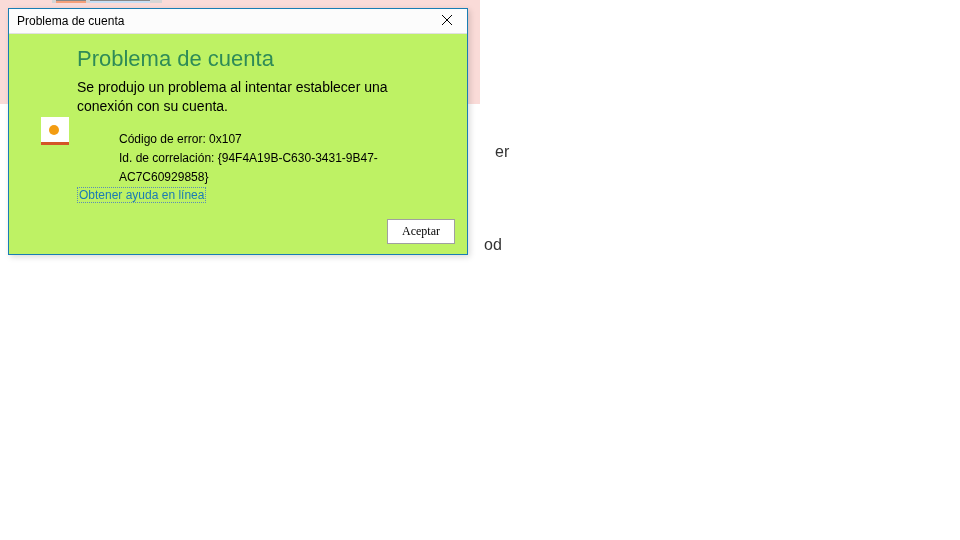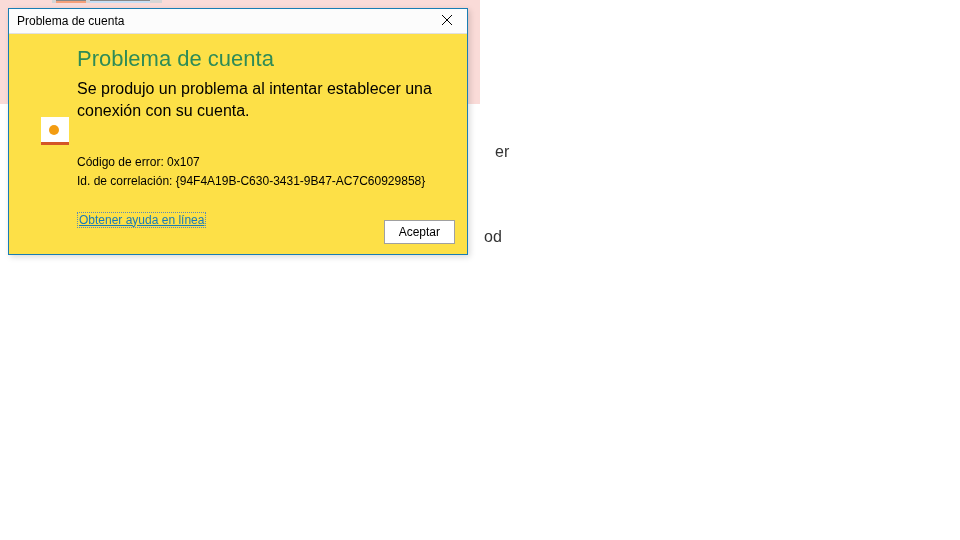--- a/index.html
+++ b/index.html
@@ -46,30 +46,30 @@
       height: 3px;
       background: #c7dff5;
       border-top: 1px solid #888;
     }
     .bg-snip {
       position: absolute;
       font-size: 16px;
       color: #333;
     }
     .snip1 { top: 143px; left: 495px; }
-    .snip2 { top: 228px; left: 484px; }
+    .snip2 { top: 236px; left: 484px; }
 
     
     .dialog {
       position: absolute;
       top: 8px;
       left: 8px;
       width: 460px;
       height: 247px;
-      background: #fde047;
+      background: #bef264;
       border: 1px solid #197db4;
       box-shadow: 2px 2px 6px rgba(0,0,0,0.15);
     }
     .dialog-titlebar {
       height: 25px;
       background: #fcfcfc;
       display: flex;
       align-items: center;
       justify-content: space-between;
       padding-left: 8px;
@@ -109,47 +109,47 @@
       border-radius: 50%;
       background: #f39c12;
     }
     .heading {
       font-size: 22px;
       font-weight: 400;
       color: #2e8b57;
       margin: 4px 0 6px 0;
     }
     .msg {
-      font-size: 16px;
+      font-size: 14px;
       color: #000;
       line-height: 1.35;
       max-width: 360px;
-      margin-bottom: 32px;
+      margin-bottom: 14px;
     }
     .detail {
       font-size: 12px;
       color: #000;
       line-height: 1.6;
+      margin-left: 42px;
     }
     .help-link {
       color: #1a7ab5;
-      text-decoration: underline;
       cursor: pointer;
       border: 1px dotted #5a8db5;
       padding: 0 1px;
       display: inline-block;
-      margin-top: 20px;
+      margin-top: 0;
     }
     .dialog-footer {
       position: absolute;
       bottom: 10px;
       right: 12px;
     }
     .accept-btn {
-      font-family: Liberation Sans, sans-serif;
+      font-family: Liberation Serif, serif;
       font-size: 12px;
       padding: 4px 14px;
       background: #fff;
       border: 1px solid #a0a0a0;
       cursor: pointer;
     }
   </style>
 </head>
 <body>
 

